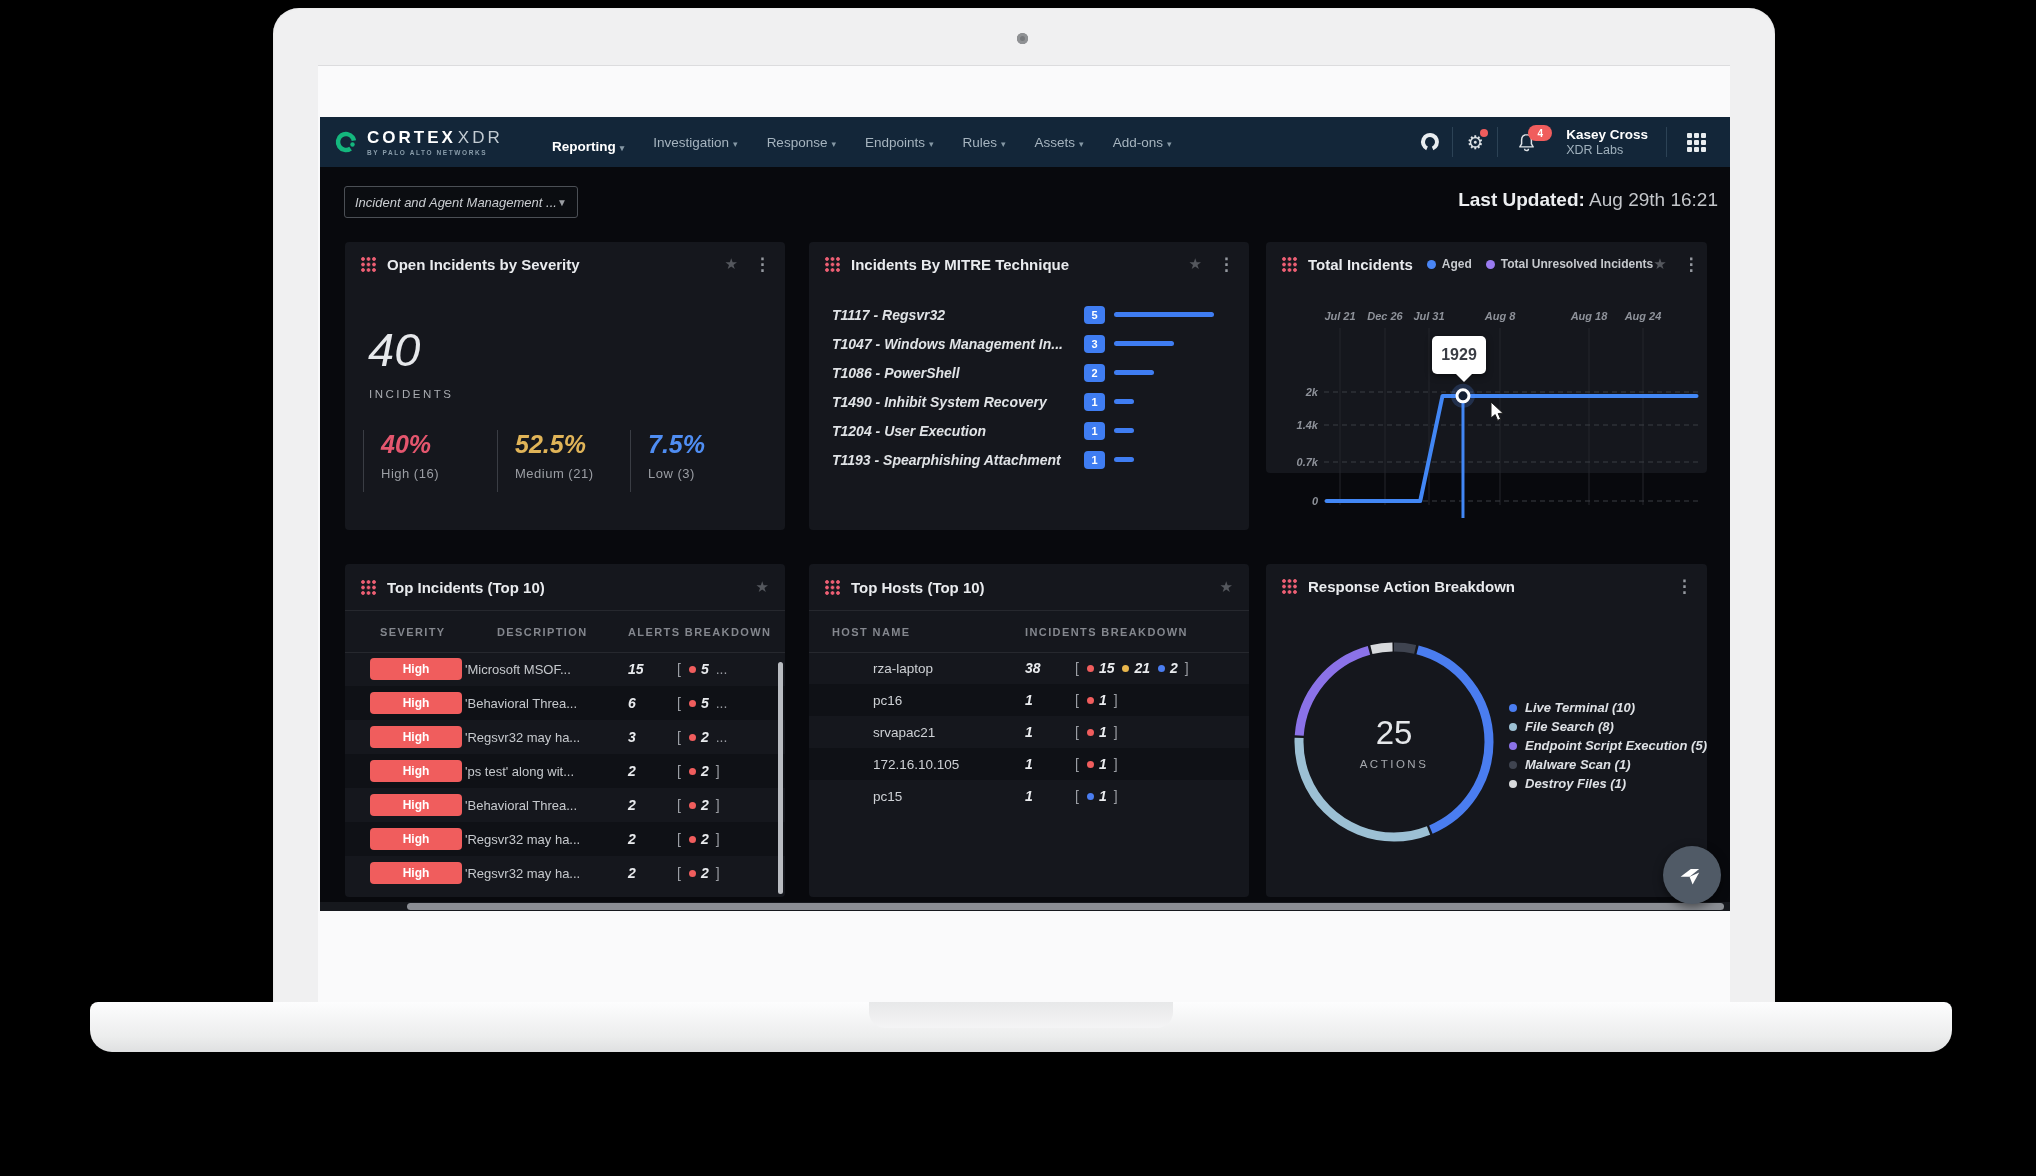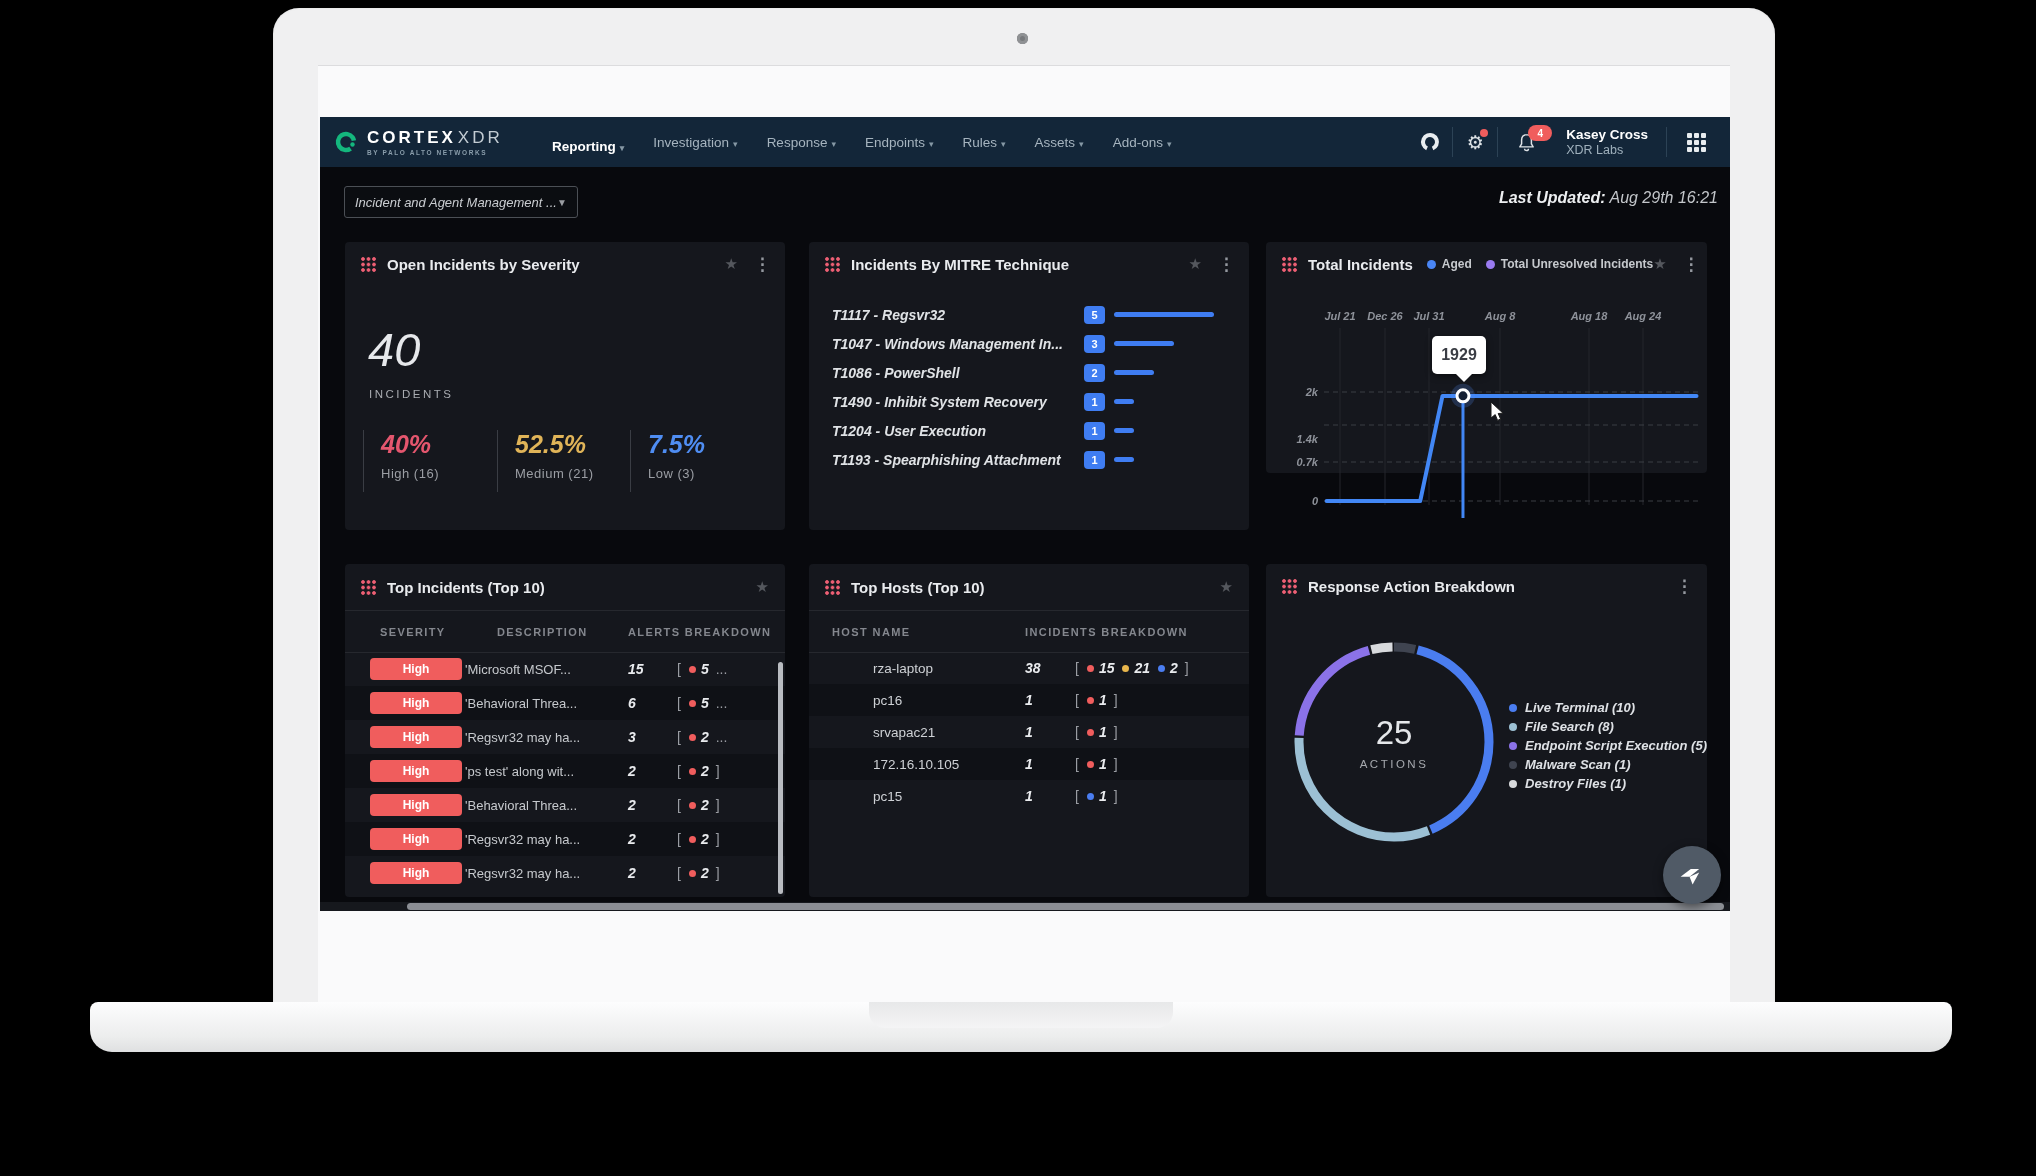--- a/index.html
+++ b/index.html
@@ -45,21 +45,21 @@
   .uname{font-size:13.5px;color:#fff;font-weight:bold;}
   .uorg{font-size:12.5px;color:#9fb0bc;}
   .gridico{display:grid;grid-template-columns:repeat(3,5px);grid-template-rows:repeat(3,5px);gap:2px;margin:0 24px 0 20px;cursor:pointer;}
   .gridico i{background:#e8ecef;border-radius:1px;}
 
   
   .selector{left:24px;top:69px;width:234px;height:32px;border:1px solid #4b4f55;border-radius:3px;
     display:flex;align-items:center;padding:0 10px;cursor:pointer;background:#0b0d11;}
   .selector .sel-label{font-size:13px;font-style:italic;color:#c9ccd0;flex:1;white-space:nowrap;overflow:hidden;}
   .selector .caret{color:#9a9da2;font-size:10px;}
-  .lastupd{right:12px;top:72px;font-size:16px;font-style:italic;color:#c3c6ca;}
+  .lastupd{right:12px;top:72px;font-size:19px;color:#c3c6ca;}
   .lastupd b{color:#edeff1;}
 
   
   .panel{background:#15171d;border-radius:4px;}
   .p1{left:25px;top:125px;width:440px;height:288px;}
   .p2{left:489px;top:125px;width:440px;height:288px;}
   .p3{left:946px;top:125px;width:441px;height:231px;}
   .p4{left:25px;top:447px;width:440px;height:333px;}
   .p5{left:489px;top:447px;width:440px;height:333px;}
   .p6{left:946px;top:447px;width:441px;height:333px;}
@@ -284,21 +284,21 @@
         <span class="kebab">⋮</span>
       </div>
 
       <span class="xtick" style="left:74px;">Jul 21</span>
       <span class="xtick" style="left:119px;">Dec 26</span>
       <span class="xtick" style="left:163px;">Jul 31</span>
       <span class="xtick" style="left:234px;">Aug 8</span>
       <span class="xtick" style="left:323px;">Aug 18</span>
       <span class="xtick" style="left:377px;">Aug 24</span>
       <span class="ytick" style="top:150px;">2k</span>
-      <span class="ytick" style="top:183px;margin-top:14px;">1.4k</span>
+      <span class="ytick" style="top:183px;">1.4k</span>
       <span class="ytick" style="top:220px;">0.7k</span>
       <span class="ytick" style="top:259px;">0</span>
 
       <svg id="line-chart" class="abs" style="left:0;top:0;" width="441" height="288">
         <g stroke="#24272d" stroke-width="1">
           <line x1="74" y1="86" x2="74" y2="263"></line>
             <line x1="119" y1="86" x2="119" y2="263"></line>
           <line x1="163" y1="86" x2="163" y2="263"></line>
             <line x1="234" y1="86" x2="234" y2="263"></line>
           <line x1="323" y1="86" x2="323" y2="263"></line>

